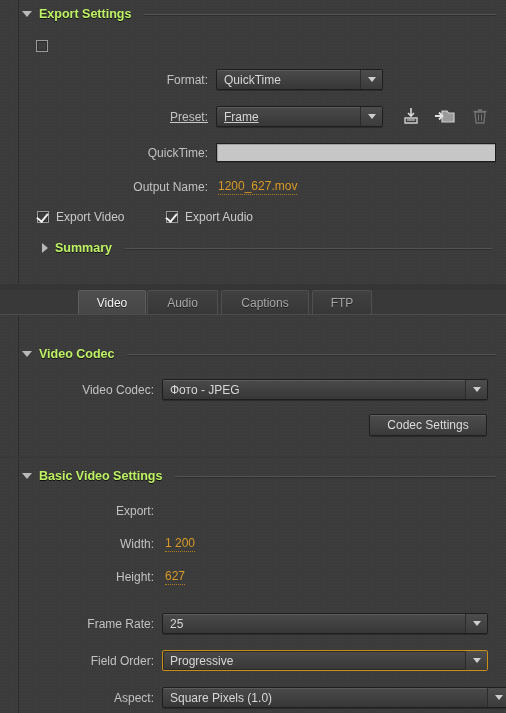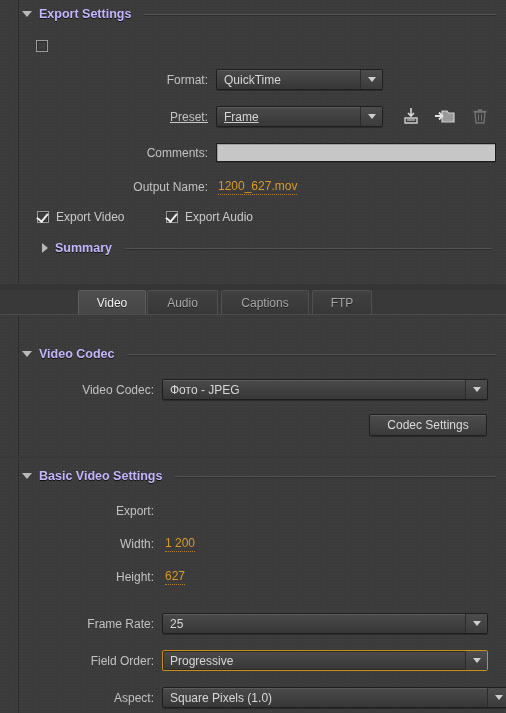--- a/index.html
+++ b/index.html
@@ -18,21 +18,21 @@
   .gap{position:absolute;left:0;right:0;background:#353535;}
 
   
   .sect{position:absolute;display:flex;align-items:center;gap:7px;
         left:22px;right:10px;height:16px;}
   .tri{width:0;height:0;flex:0 0 auto;}
   .tri.down{border-left:5px solid transparent;border-right:5px solid transparent;
             border-top:6px solid #b9b9b9;}
   .tri.right{border-top:5px solid transparent;border-bottom:5px solid transparent;
              border-left:6px solid #b9b9b9;}
-  .sect-title{font-weight:bold;color:#c4b5fd;font-size:12.5px;white-space:nowrap;
+  .sect-title{font-weight:bold;color:#bef264;font-size:12.5px;white-space:nowrap;
               text-shadow:0 1px 0 #111;}
   .rule{flex:1 1 auto;height:1px;background:#545454;margin-left:6px;
         box-shadow:0 1px 0 #2e2e2e;}
 
   
   .row{position:absolute;display:flex;align-items:center;}
   .lbl{text-align:right;color:#c2c2c2;font-size:12px;white-space:nowrap;}
 
   
   .dd{position:relative;height:21px;box-sizing:border-box;
@@ -151,21 +151,21 @@
     </div>
     <div class="picon dim" style="left:470px;top:107px;">
       <svg viewBox="0 0 20 18" width="20" height="18">
         <path d="M5 5h10l-1 11H6z" fill="none" stroke="#b5b5b5" stroke-width="1.3"></path>
         <path d="M3.5 4.5h13M8 3h4" stroke="#b5b5b5" stroke-width="1.3"></path>
         <path d="M8.5 7.5v6M11.5 7.5v6" stroke="#b5b5b5" stroke-width="1"></path>
       </svg>
     </div>
 
     <div class="row" style="left:110px;top:143px;height:19px;">
-      <span class="lbl" style="width:98px;">Comments:</span>
+      <span class="lbl" style="width:98px;">QuickTime:</span>
       <input class="tinput" type="text" style="width: 280px; margin-left: 8px;" value="" placeholder="">
     </div>
 
     <div class="row" style="left:110px;top:179px;height:16px;">
       <span class="lbl" style="width:98px;">Output Name:</span>
       <span class="link" style="margin-left:10px;">1200_627.mov</span>
     </div>
 
     <div class="row" style="left:37px;top:209px;height:16px;">
       <span class="cb on"></span>

